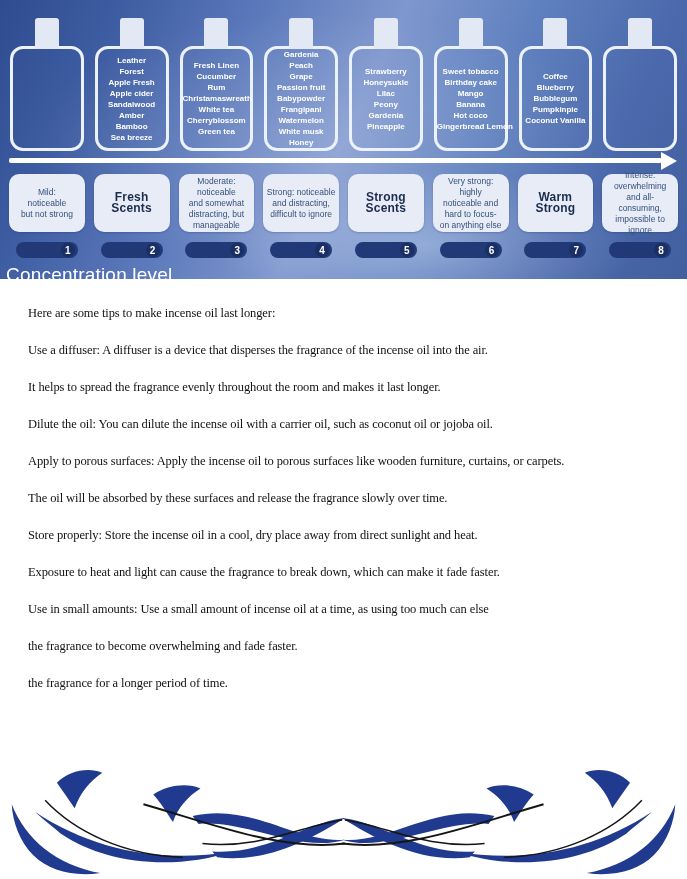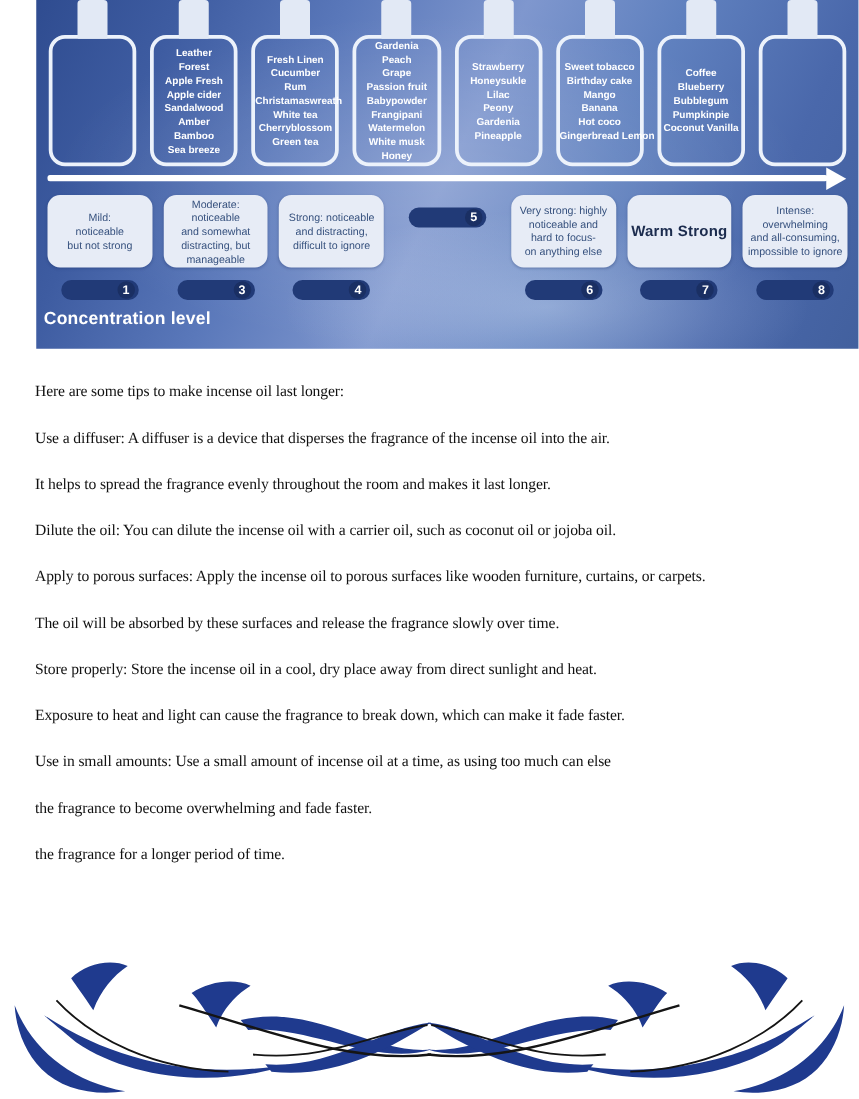--- a/index.html
+++ b/index.html
@@ -3,26 +3,25 @@
 <meta charset="utf-8">
 <style>
   html,body { margin:0; padding:0; background:#fff; }
   .page {
     position:relative; width:687px; height:879px; background:#ffffff;
     font-family:"Liberation Sans", sans-serif; overflow:hidden;
   }
 
   
   .banner {
-    position:relative; height:279px; box-sizing:border-box; 
+    position:relative; height:279px; box-sizing:border-box; padding-top:18px;
     background:
       radial-gradient(ellipse 300px 110px at 62% 88%, rgba(216,228,248,0.40), rgba(216,228,248,0) 70%),
       radial-gradient(ellipse 430px 190px at 48% 52%, rgba(255,255,255,0.16), rgba(255,255,255,0) 70%),
       linear-gradient(115deg, #2f4c90 0%, #3e5ca1 15%, #5a78ba 32%, #7f97ce 50%, #6081bf 66%, #4a68ab 84%, #42609e 100%);
-    margin-left: 29px;
   }
   .row { display:flex; gap:9px; padding:0 9px; }
   .col { flex:1; min-width:0; }
 
   .bottle { position:relative; height:133px; }
   .cap {
     width:24px; height:31px; margin:0 auto; background:#e2e9f5;
     border-radius:3px 3px 1px 1px; position:relative; z-index:2;
   }
   .bottle-body {
@@ -54,21 +53,21 @@
   .pill {
     margin:10px auto 0; width:62px; height:16px; background:#213a77;
     border-radius:8px; position:relative;
   }
   .pill-num {
     position:absolute; right:3px; top:1px; width:14px; height:14px; border-radius:50%;
     background:#1a2f63; color:#fff; font-size:10px; font-weight:bold;
     display:flex; align-items:center; justify-content:center;
   }
 
-  .axis-label { color:#ffffff; font-weight:bold; font-size:14px; padding:6px 0 0 6px; letter-spacing:0.2px; }
+  .axis-label { color:#ffffff; font-weight:normal; font-size:19px; padding:6px 0 0 6px; letter-spacing:0.2px; }
 
   
   .tips { padding:27px 18px 0 28px; }
   .tip-line {
     margin:0 0 22px 0; font-size:12.5px; line-height:15px; color:#111111;
     font-weight:500; letter-spacing:-0.1px; white-space:nowrap;font-family:Liberation Serif, serif;
   }
 
   
   .flourish { position:absolute; left:0; bottom:2px; width:687px; height:116px; }
@@ -191,20 +190,28 @@
     <div class="card">
       <span class="card-text">Mild:
 noticeable
 but not strong</span>
     </div>
     <div class="pill">
       <span class="pill-num">1</span>
     </div>
   </div>
         <div class="col">
+    <div class="card emphasis">
+      <span class="card-text">Fresh Scents</span>
+    </div>
+    <div class="pill">
+      <span class="pill-num">2</span>
+    </div>
+  </div>
+        <div class="col">
     <div class="card">
       <span class="card-text">Moderate: noticeable
 and somewhat
 distracting, but
 manageable</span>
     </div>
     <div class="pill">
       <span class="pill-num">3</span>
     </div>
   </div>
@@ -212,20 +219,23 @@
     <div class="card">
       <span class="card-text">Strong: noticeable
 and distracting,
 difficult to ignore</span>
     </div>
     <div class="pill">
       <span class="pill-num">4</span>
     </div>
   </div>
         <div class="col">
+    <div class="card emphasis">
+      <span class="card-text">Strong Scents</span>
+    </div>
     <div class="pill">
       <span class="pill-num">5</span>
     </div>
   </div>
         <div class="col">
     <div class="card">
       <span class="card-text">Very strong: highly
 noticeable and
 hard to focus-
 on anything else</span>

